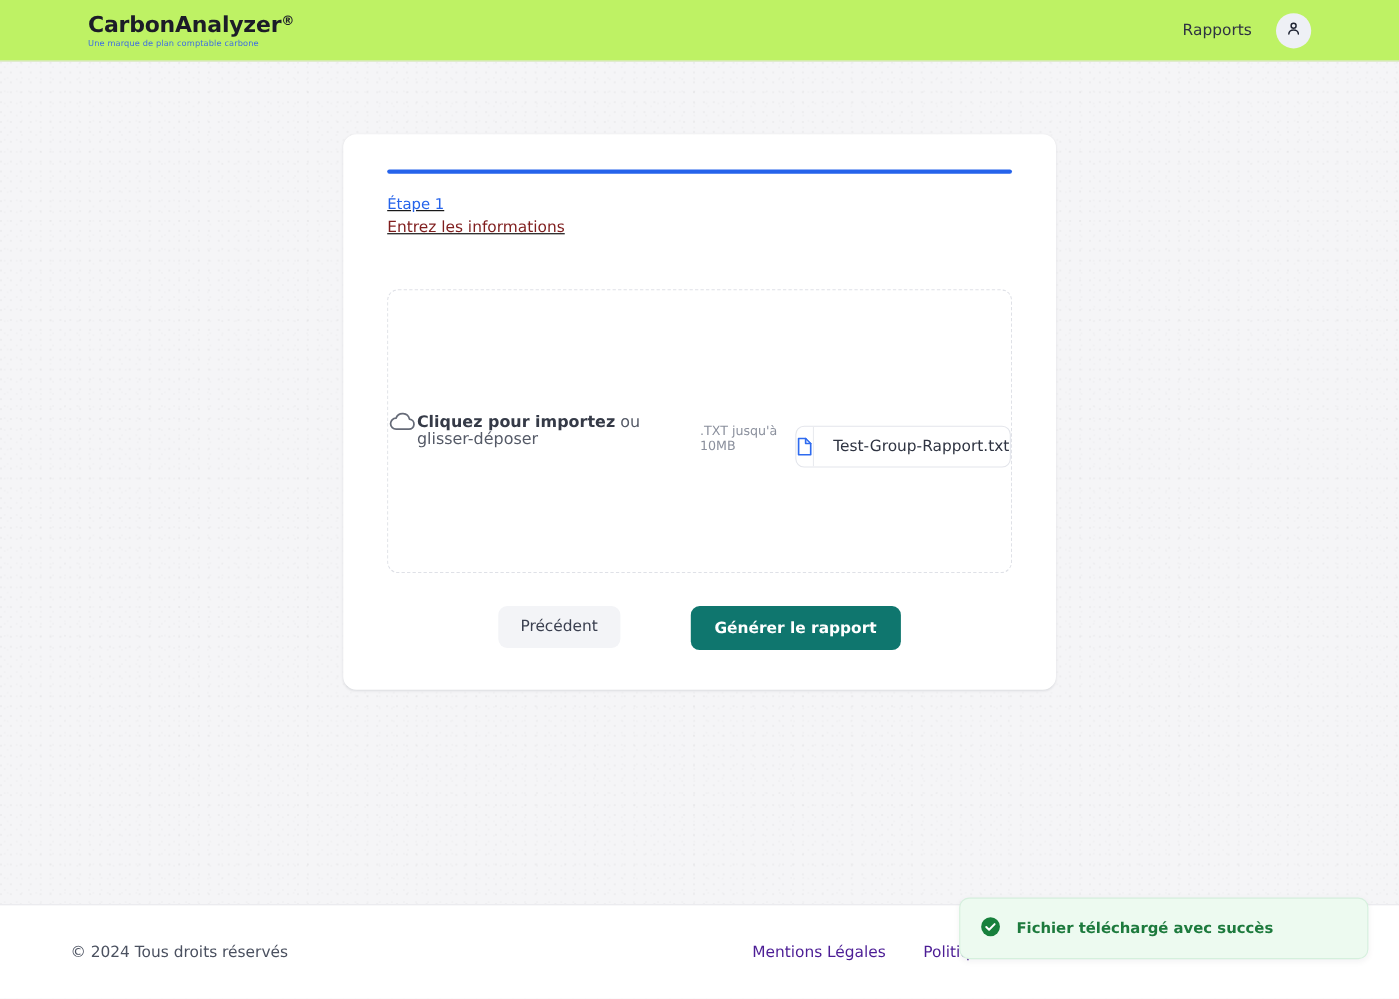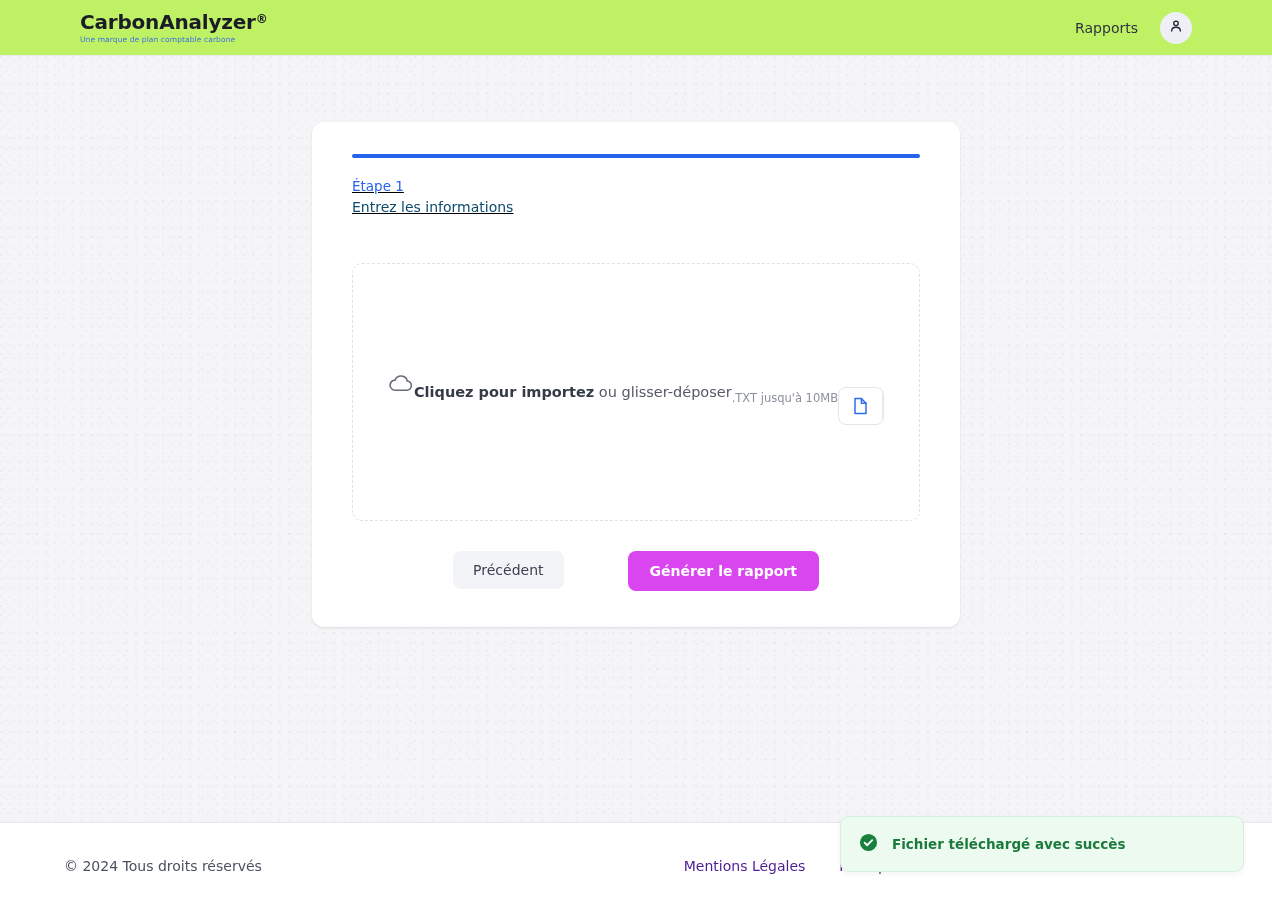--- a/index.html
+++ b/index.html
@@ -96,21 +96,21 @@
     background: #2563eb;
     margin-bottom: 20px;
   }
   .step-num {
     font-size: 13.5px;
     color: #2563eb;
     margin-bottom: 5px;
   }
   .step-label {
     font-size: 14px;
-    color: #0c4a6e;
+    color: #7f1d1d;
   }
 
   
   .dropzone {
     margin-top: 48px;
     height: 258px;
     border: 1.5px dashed #dfe1e7;
     border-radius: 10px;
     display: flex;
     flex-direction: row;
@@ -169,21 +169,21 @@
     height: 38px;
     display: inline-flex;
     align-items: center;
     justify-content: center;
   }
   .btn-secondary {
     background: #f3f4f7;
     color: #3b4050;
   }
   .btn-primary {
-    background: #d946ef;
+    background: #0f766e;
     color: #ffffff;
     font-weight: bold;
     padding: 0 22px;
     height: 40px;
     margin-left: 32px;
   }
 
   
   footer.site-footer {
     position: absolute;
@@ -201,21 +201,21 @@
   .footer-copy { margin-right: auto; }
   .footer-links { display: flex; gap: 34px; padding-right: 180px; }
   .footer-link { color: #4c1d95; text-decoration: none; cursor: pointer; white-space: nowrap; }
 
   
   .toast {
     position: absolute;
     right: 28px;
     bottom: 36px;
     z-index: 10;
-    width: 404px;
+    width: 372px;
     height: 56px;
     background: #edfaf0;
     border: 1px solid #d5f0dd;
     border-radius: 9px;
     display: flex;
     align-items: center;
     padding: 0 18px;
     gap: 14px;
     box-shadow: 0 2px 6px rgba(16,24,40,0.05);
   }
@@ -275,20 +275,21 @@
 
       <div class="dz-sub">.TXT jusqu'à 10MB</div>
 
       <div class="file-chip">
         <span class="file-chip-icon">
           <svg width="15" height="18" viewBox="0 0 15 18" fill="none" stroke="#2f6bef" stroke-width="1.5" stroke-linecap="round" stroke-linejoin="round">
             <path d="M2 1.6h6.4L13 6.2v10.2H2z"></path>
             <path d="M8.4 1.6v4.6H13"></path>
           </svg>
         </span>
+        <span class="file-chip-name">Test-Group-Rapport.txt</span>
       </div>
     </div>
 
     <div class="actions">
       <button class="btn btn-secondary">Précédent</button>
       <button class="btn btn-primary">Générer le rapport</button>
     </div>
 
   </section>
 </main>

